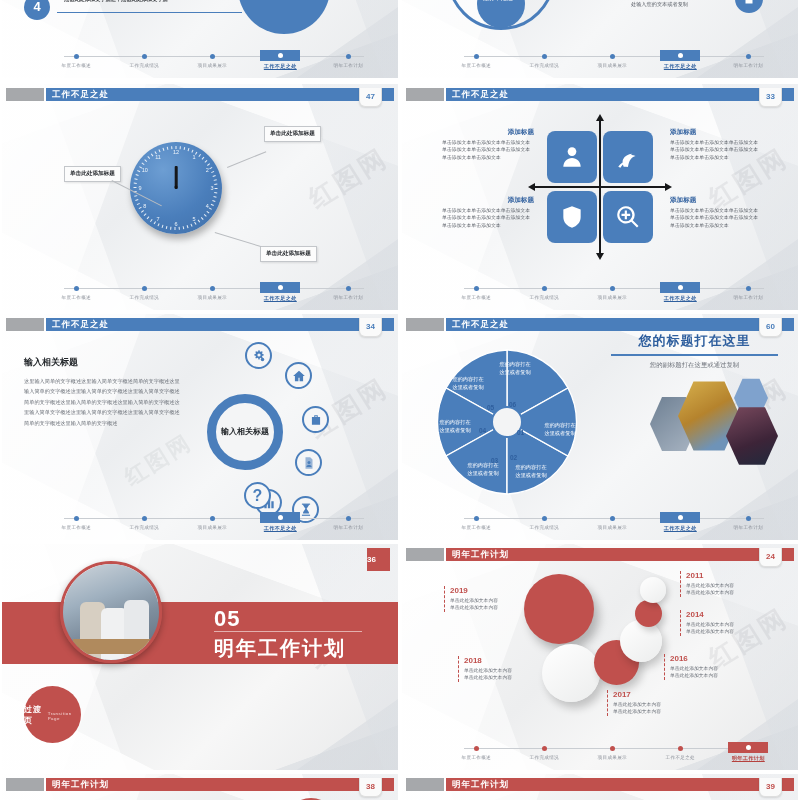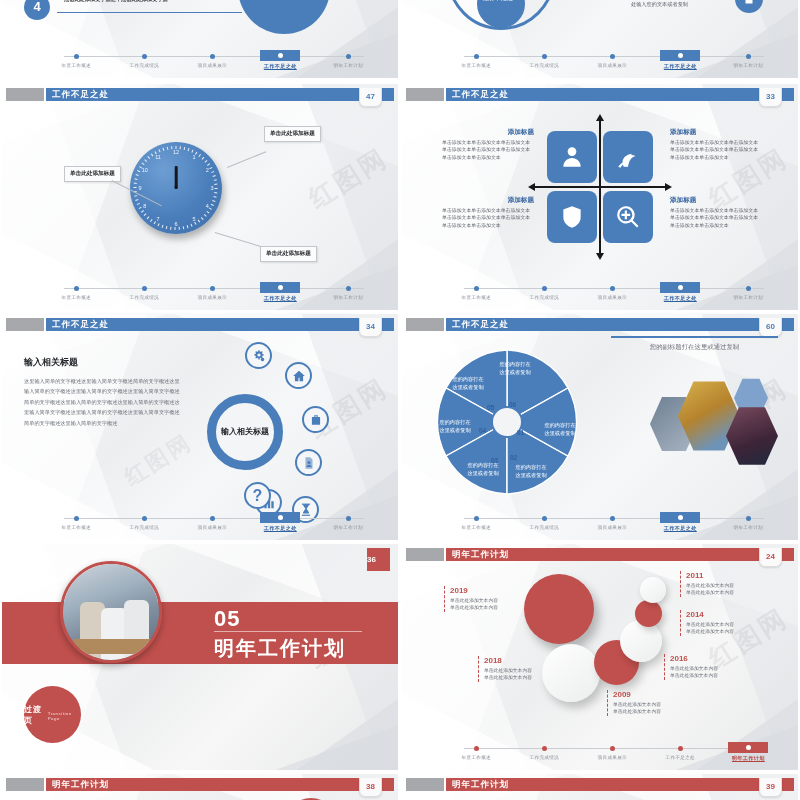--- a/index.html
+++ b/index.html
@@ -580,20 +580,21 @@
     <div class="fannum" style="left:107px;top:87px;">06</div>
 
     <div class="fanlbl" style="left:140px;top:108px;width:36px;">您的内容打在这里或者复制</div>
     <div class="fanlbl" style="left:112px;top:150px;width:34px;">您的内容打在这里或者复制</div>
     <div class="fanlbl" style="left:64px;top:148px;width:34px;">您的内容打在这里或者复制</div>
     <div class="fanlbl" style="left:36px;top:105px;width:34px;">您的内容打在这里或者复制</div>
     <div class="fanlbl" style="left:48px;top:62px;width:36px;">您的内容打在这里或者复制</div>
     <div class="fanlbl" style="left:95px;top:47px;width:36px;">您的内容打在这里或者复制</div>
 
     <div class="s35r">
+      <h2>您的标题打在这里</h2>
       <div class="rule"></div>
       <div class="sub">您的副标题打在这里或通过复制</div>
     </div>
 
     <div class="hexpic" style="left:248px;top:82px;width:48px;height:56px;background:linear-gradient(140deg,#6d7f92,#aab6c4);"></div>
     <div class="hexpic" style="left:276px;top:66px;width:62px;height:72px;background:linear-gradient(150deg,#d8b24e,#b5832d 45%,#6e93b8 80%);"></div>
     <div class="hexpic" style="left:332px;top:64px;width:34px;height:40px;background:#7fa2cd;"></div>
     <div class="hexpic" style="left:324px;top:92px;width:52px;height:60px;background:linear-gradient(160deg,#7a4a5e,#3d2438 60%,#1f2a3d);"></div>
 
     <div class="fnav">
@@ -662,27 +663,27 @@
     <div class="bub r" style="left:192px;top:96px;width:45px;height:45px;box-shadow:4px 5px 8px rgba(0,0,0,.2);"></div>
     <div class="bub w" style="left:218px;top:76px;width:42px;height:42px;box-shadow:3px 5px 8px rgba(0,0,0,.2);"></div>
     <div class="bub r" style="left:233px;top:56px;width:27px;height:27px;box-shadow:3px 4px 6px rgba(0,0,0,.18);"></div>
     <div class="bub w" style="left:238px;top:33px;width:26px;height:26px;box-shadow:2px 3px 6px rgba(0,0,0,.18);"></div>
 
     <div class="yrblock" style="left:42px;top:42px;">
       <div class="yr">2019</div>
       <p>单击此处添加文本内容</p>
       <p>单击此处添加文本内容</p>
     </div>
-    <div class="yrblock" style="left:76px;top:112px;">
+    <div class="yrblock" style="left:56px;top:112px;">
       <div class="yr">2018</div>
       <p>单击此处添加文本内容</p>
       <p>单击此处添加文本内容</p>
     </div>
     <div class="yrblock" style="left:205px;top:146px;">
-      <div class="yr">2009</div>
+      <div class="yr">2017</div>
       <p>单击此处添加文本内容</p>
       <p>单击此处添加文本内容</p>
     </div>
     <div class="yrblock" style="left:278px;top:27px;">
       <div class="yr">2011</div>
       <p>单击此处添加文本内容</p>
       <p>单击此处添加文本内容</p>
     </div>
     <div class="yrblock" style="left:278px;top:66px;">
       <div class="yr">2014</div>

